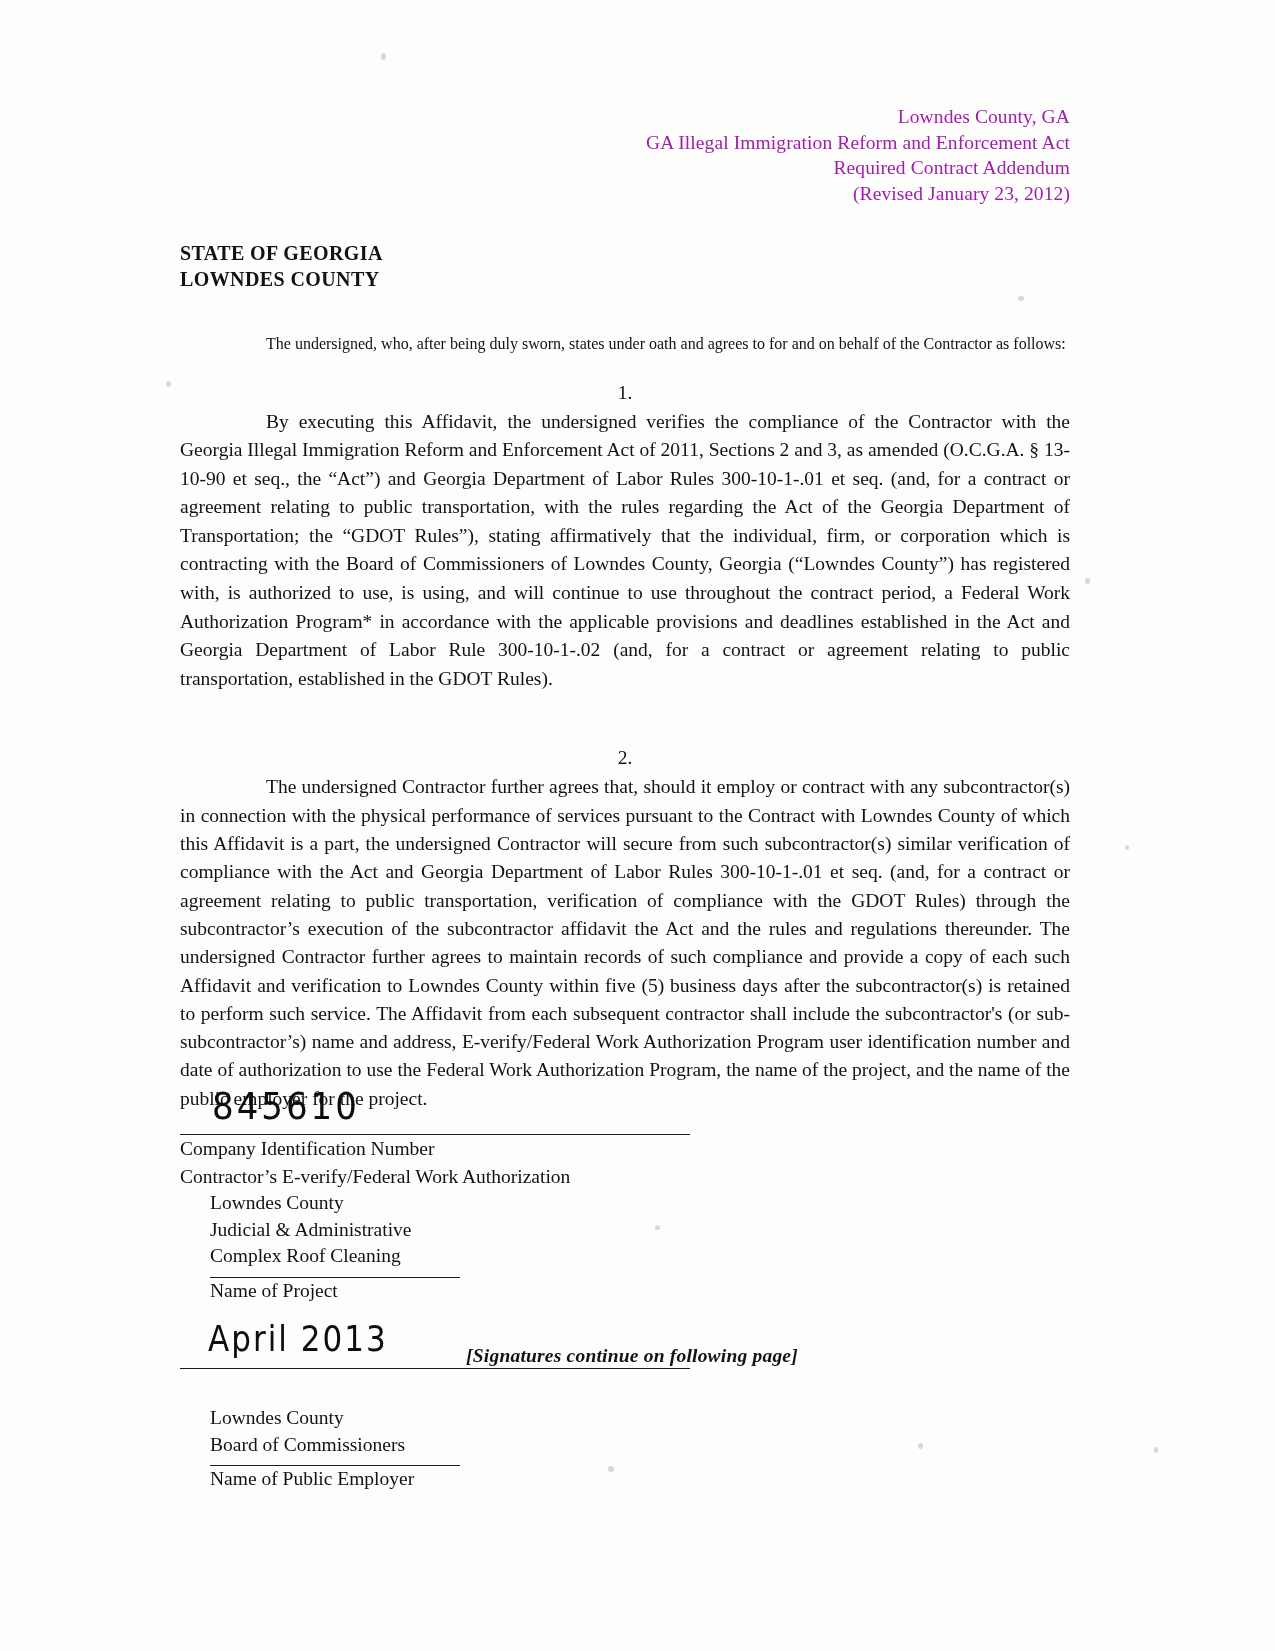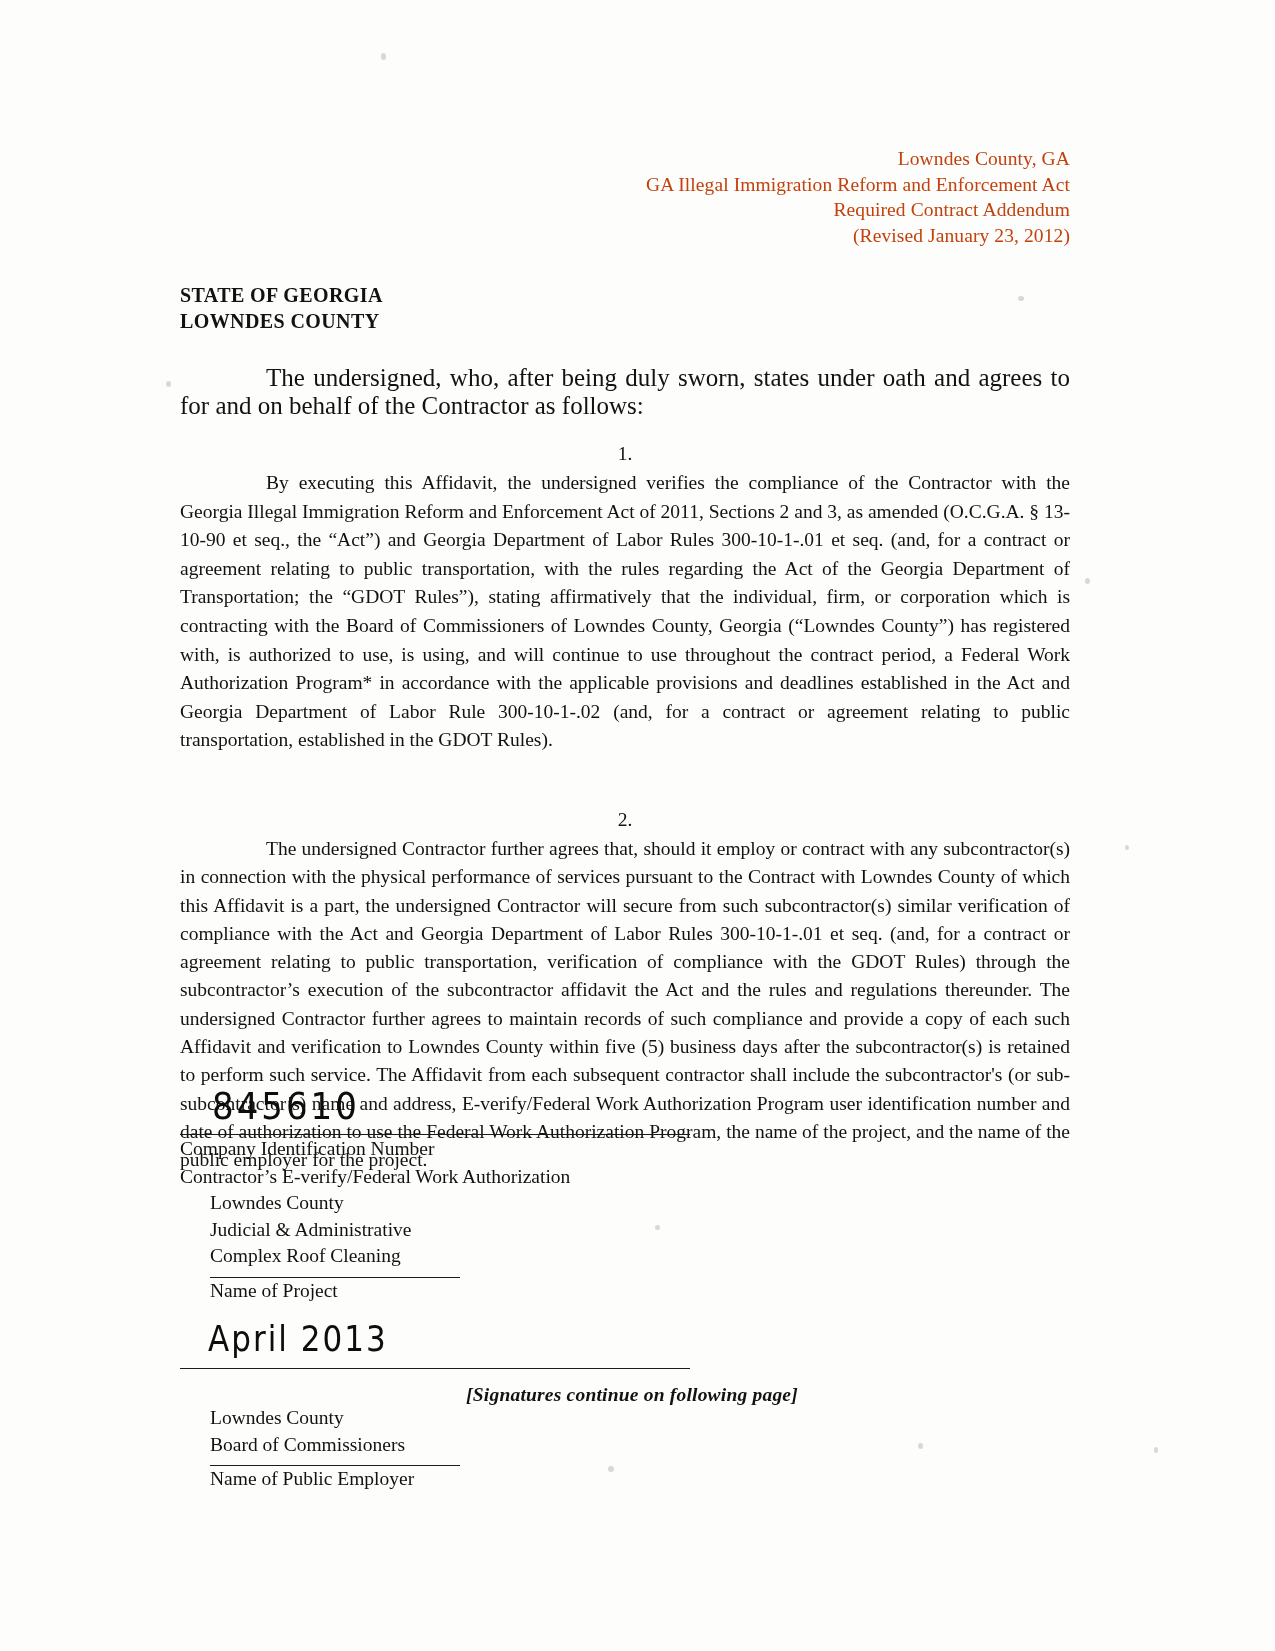--- a/index.html
+++ b/index.html
@@ -36,22 +36,21 @@
     left: 180px;
     top: 104px;
     width: 890px;
   }
 
   .header-block {
     text-align: right;
     font-size: 19.5px;
     line-height: 25.5px;
     letter-spacing: .1px;
-    color: #c2410c;
-    margin-top: 42px;
+    color: #a21caf;
   }
   .header-block div { white-space: nowrap; }
 
   .state-block {
     margin-top: 34px;
     font-size: 20px;
     line-height: 26px;
     font-weight: bold;
     letter-spacing: .4px;
   }
@@ -60,22 +59,22 @@
     margin-top: 52px;
     text-align: center;
     font-size: 20.5px;
     font-weight: bold;
     letter-spacing: .3px;
     text-decoration: underline;
     text-underline-offset: 3px;
   }
 
   .intro {
-    margin-top: 30px;
-    font-size: 25px;
+    margin-top: 38px;
+    font-size: 16px;
     line-height: 27.5px;
     text-align: justify;
     text-indent: 86px;
   }
 
   .sec-num {
     margin-top: 22px;
     text-align: center;
     font-size: 19.5px;
     line-height: 26px;
@@ -151,21 +150,20 @@
   .footer-note {
     position: absolute;
     left: 0;
     right: 11px;
     top: 1345px;
     text-align: center;
     font-size: 19.5px;
     font-style: italic;
     font-weight: bold;
     letter-spacing: .2px;
-    margin-top: 39px;
   }
 </style>
 </head>
 <body>
 
 <div class="page">
 
   <div class="speck" style="left:381px;top:53px;width:5px;height:7px;"></div>
   <div class="speck" style="left:1018px;top:296px;width:6px;height:5px;"></div>
   <div class="speck" style="left:166px;top:381px;width:5px;height:6px;"></div>

